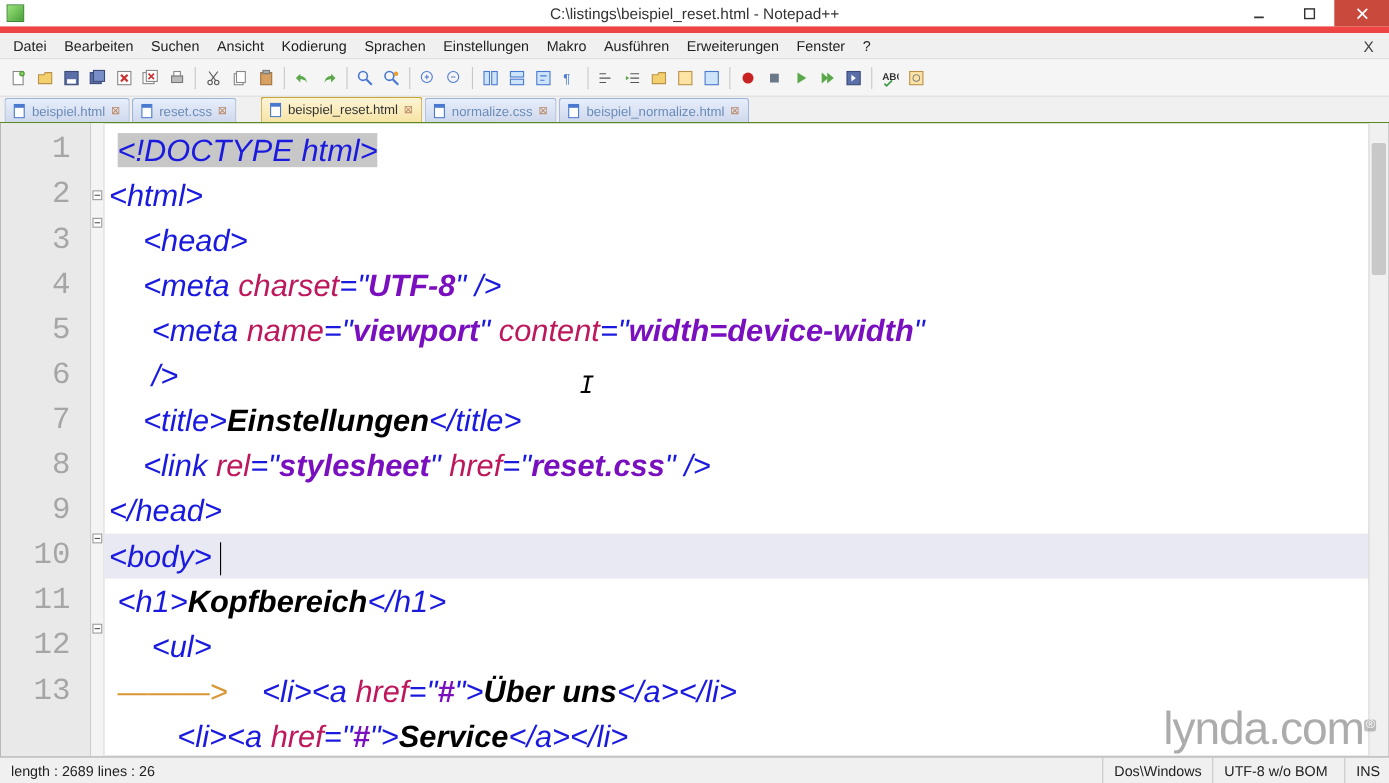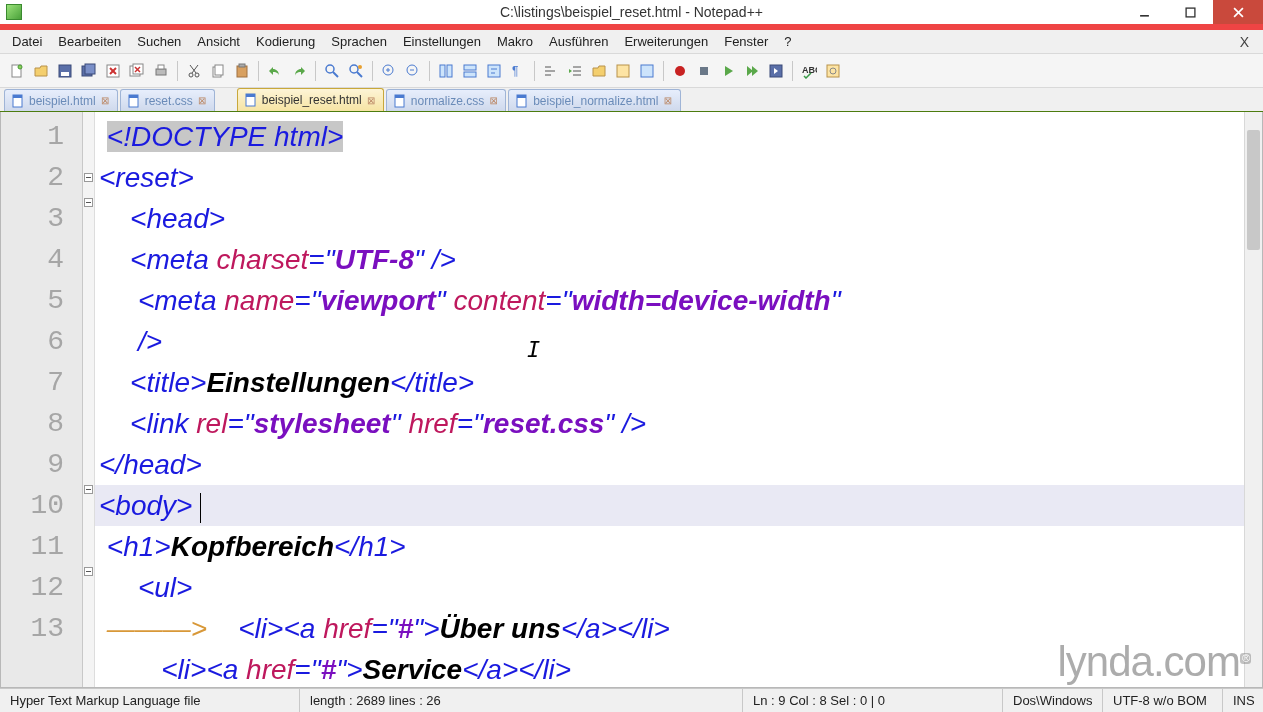--- a/index.html
+++ b/index.html
@@ -380,21 +380,21 @@
       <div class="spacer"></div>
       <div class="spacer"></div>
       <div class="spacer"></div>
       <div class="spacer"></div>
     <div class="box"></div>
     <div class="spacer"></div>
     <div class="box"></div>
   </div>
   <div class="code">
     <div class="line"> <span class="hl-sel hl-kw">&lt;!DOCTYPE html&gt;</span></div>
-    <div class="line"><span class="hl-kw">&lt;</span><span class="hl-kw">reset</span><span class="hl-kw">&gt;</span></div>
+    <div class="line"><span class="hl-kw">&lt;</span><span class="hl-kw">html</span><span class="hl-kw">&gt;</span></div>
     <div class="line"><span class="hl-kw">    &lt;</span><span class="hl-kw">head</span><span class="hl-kw">&gt;</span></div>
     <div class="line"><span class="hl-kw">    &lt;</span><span class="hl-kw">meta </span><span class="hl-attr">charset</span><span class="hl-kw">="</span><span class="hl-str">UTF-8</span><span class="hl-kw">" /&gt;</span></div>
     <div class="line"><span class="hl-kw">     &lt;</span><span class="hl-kw">meta </span><span class="hl-attr">name</span><span class="hl-kw">="</span><span class="hl-str">viewport</span><span class="hl-kw">" </span><span class="hl-attr">content</span><span class="hl-kw">="</span><span class="hl-str">width=device-width</span><span class="hl-kw">"</span></div>
     <div class="line"><span class="hl-kw">     /&gt;</span></div>
     <div class="line"><span class="hl-kw">    &lt;</span><span class="hl-kw">title</span><span class="hl-kw">&gt;</span><span class="hl-txt">Einstellungen</span><span class="hl-kw">&lt;/</span><span class="hl-kw">title</span><span class="hl-kw">&gt;</span></div>
     <div class="line"><span class="hl-kw">    &lt;</span><span class="hl-kw">link </span><span class="hl-attr">rel</span><span class="hl-kw">="</span><span class="hl-str">stylesheet</span><span class="hl-kw">" </span><span class="hl-attr">href</span><span class="hl-kw">="</span><span class="hl-str">reset.css</span><span class="hl-kw">" /&gt;</span></div>
     <div class="line"><span class="hl-kw">&lt;/</span><span class="hl-kw">head</span><span class="hl-kw">&gt;</span></div>
     <div class="line current"><span class="hl-kw">&lt;</span><span class="hl-kw">body</span><span class="hl-kw">&gt; </span><span class="cursor-caret"></span></div>
     <div class="line"><span class="hl-kw"> &lt;</span><span class="hl-kw">h1</span><span class="hl-kw">&gt;</span><span class="hl-txt">Kopfbereich</span><span class="hl-kw">&lt;/</span><span class="hl-kw">h1</span><span class="hl-kw">&gt;</span></div>
     <div class="line"><span class="hl-kw">     &lt;</span><span class="hl-kw">ul</span><span class="hl-kw">&gt;</span></div>
@@ -402,21 +402,19 @@
     <div class="line"><span class="hl-kw">        &lt;</span><span class="hl-kw">li</span><span class="hl-kw">&gt;&lt;</span><span class="hl-kw">a </span><span class="hl-attr">href</span><span class="hl-kw">="</span><span class="hl-str">#</span><span class="hl-kw">"&gt;</span><span class="hl-txt">Service</span><span class="hl-kw">&lt;/</span><span class="hl-kw">a</span><span class="hl-kw">&gt;&lt;/</span><span class="hl-kw">li</span><span class="hl-kw">&gt;</span></div>
 
     <div class="text-cursor"></div>
   </div>
   <div class="scrollbar-v">
       <div class="thumb"></div>
     </div>
 </div>
 
 <div class="statusbar">
-  <div class="cell" style="width:300px">Hyper Text Markup Language file</div>
   <div class="cell spacer">length : 2689    lines : 26</div>
-  <div class="cell" style="width:260px">Ln : 9    Col : 8    Sel : 0 | 0</div>
   <div class="cell" style="width:100px">Dos\Windows</div>
   <div class="cell" style="width:120px">UTF-8 w/o BOM</div>
   <div class="cell" style="width:40px;border-right:none">INS</div>
 </div>
 
 <div class="watermark"><span>lynda.com</span><span class="r">®</span></div>
 
 </body></html>

